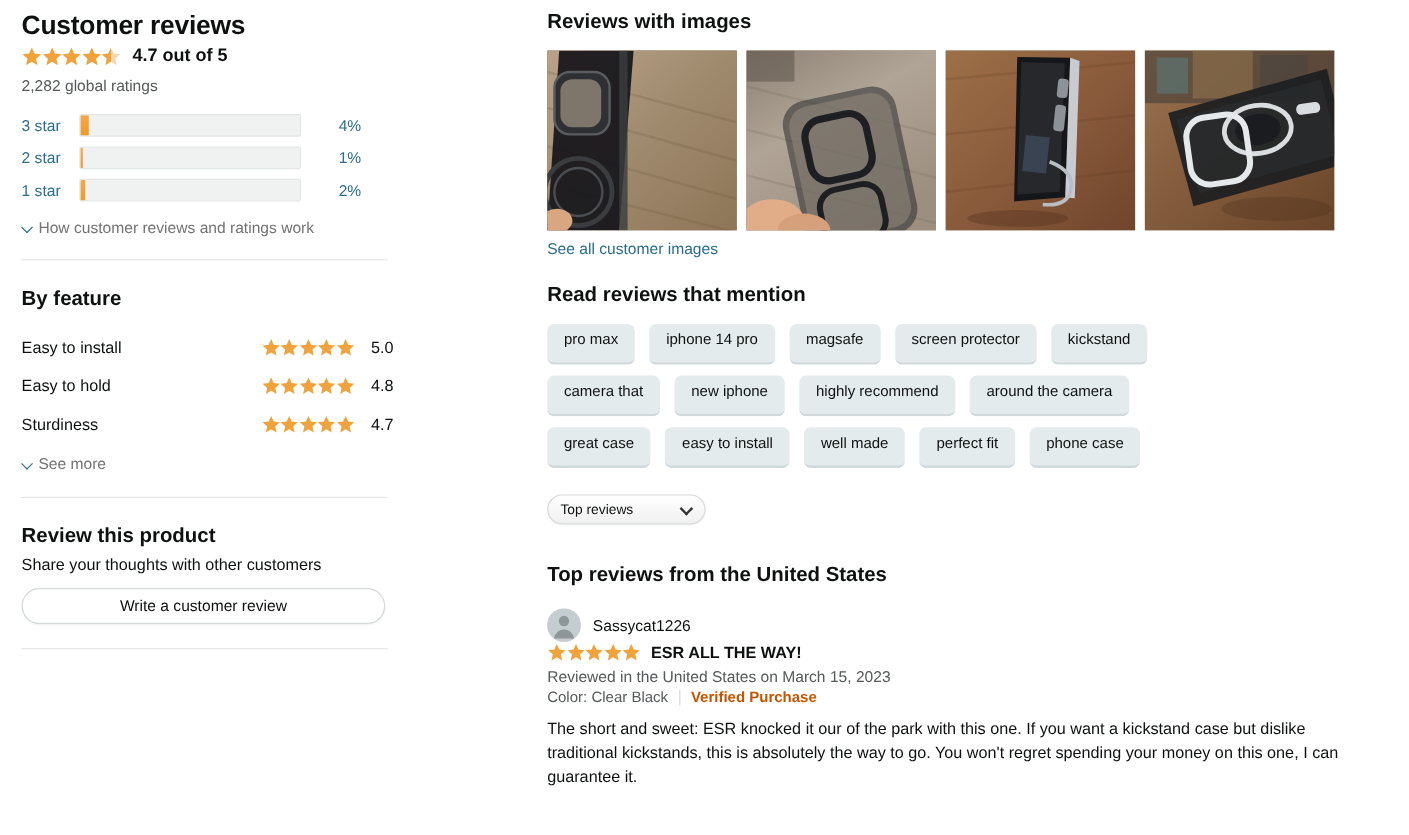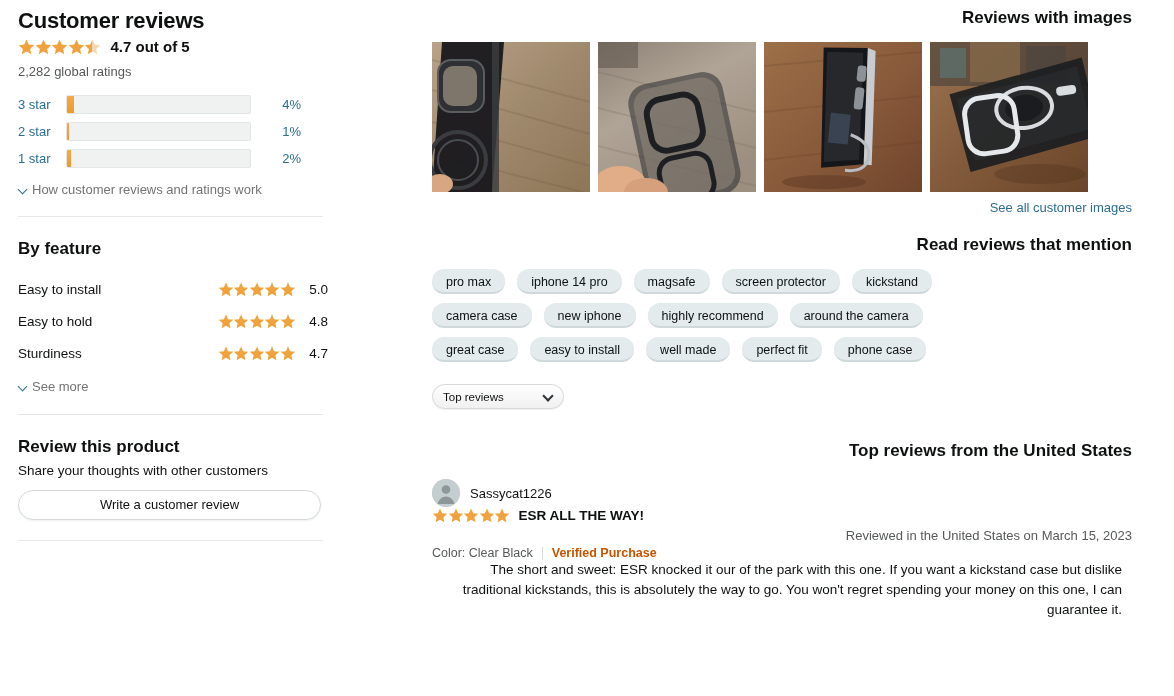--- a/index.html
+++ b/index.html
@@ -163,23 +163,22 @@
     background: #ffffff;
     border: 1px solid #D5D9D9;
     border-radius: 18px;
     box-shadow: 0 1px 2px rgba(213,217,217,.4);
     cursor: pointer;
   }
 
   
   .right-col {
     position: absolute;
-    left: 432px; top: 8px;
+    left: 456px; top: 8px;
     width: 700px;
-    text-align: right;
   }
   .h-right {
     font-size: 17px;
     font-weight: bold;
     margin: 0 0 14px 0;
   }
   .thumbs {
     display: flex;
     gap: 8px;
   }
@@ -207,22 +206,22 @@
   }
   .chips {
     display: flex;
     flex-wrap: wrap;
     gap: 9px 12px;
     max-width: 560px;
   }
   .chip {
     background: #E3EBED;
     border-bottom: 2px solid #cfd9dc;
-    border-radius: 12px;
-    padding: 6px 14px 3px 14px;
+    border-radius: 6px;
+    padding: 6px 14px 12px 14px;
     font-size: 12.5px;
     color: #0F1111;
     cursor: pointer;
     white-space: nowrap;
     line-height: 14px;
   }
 
   .sort-wrap { margin-top: 22px; }
   .sort-select {
     width: 132px;
@@ -295,21 +294,21 @@
   }
   .rev-date {
     font-size: 13px;
     color: #565959;
     margin-bottom: 3px;
   }
   .rev-meta {
     display: flex;
     align-items: center;
     font-size: 12.5px;
-    margin-bottom: 0;
+    margin-bottom: 10px;
   }
   .rev-color { color: #565959; }
   .meta-sep {
     display: inline-block;
     width: 1px;
     height: 13px;
     background: #d5d9d9;
     margin: 0 9px;
   }
   .verified {
@@ -637,21 +636,21 @@
     <span class="see-all">See all customer images</span>
 
     <h2 class="h-mention">Read reviews that mention</h2>
 
     <div class="chips" id="keyword-chips">
         <span class="chip">pro max</span>
         <span class="chip">iphone 14 pro</span>
         <span class="chip">magsafe</span>
         <span class="chip">screen protector</span>
         <span class="chip">kickstand</span>
-        <span class="chip">camera case</span>
+        <span class="chip">camera that</span>
         <span class="chip">new iphone</span>
         <span class="chip">highly recommend</span>
         <span class="chip">around the camera</span>
         <span class="chip">great case</span>
         <span class="chip">easy to install</span>
         <span class="chip">well made</span>
         <span class="chip">perfect fit</span>
         <span class="chip">phone case</span>
       </div>
 

